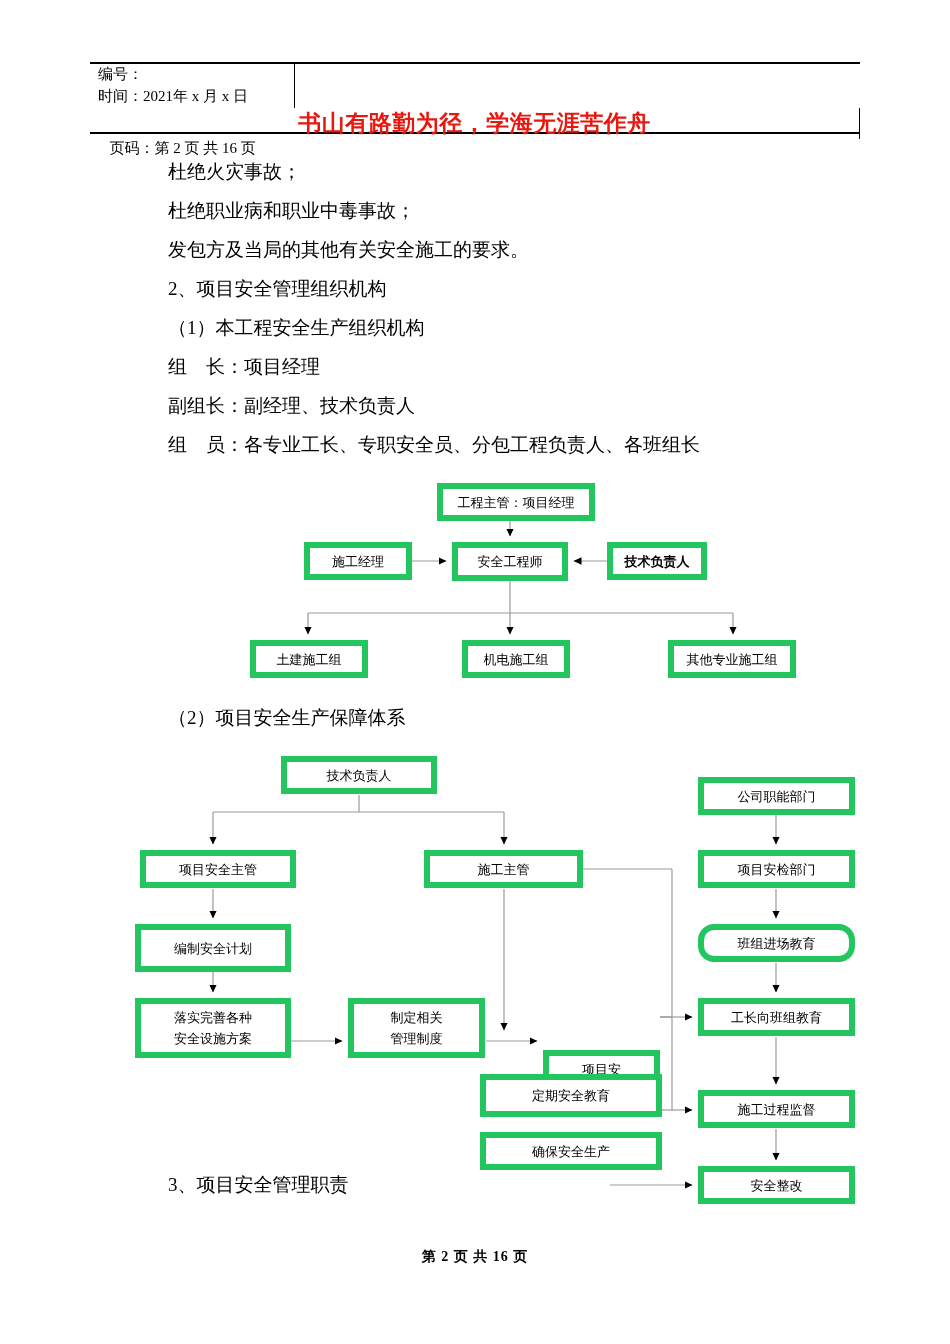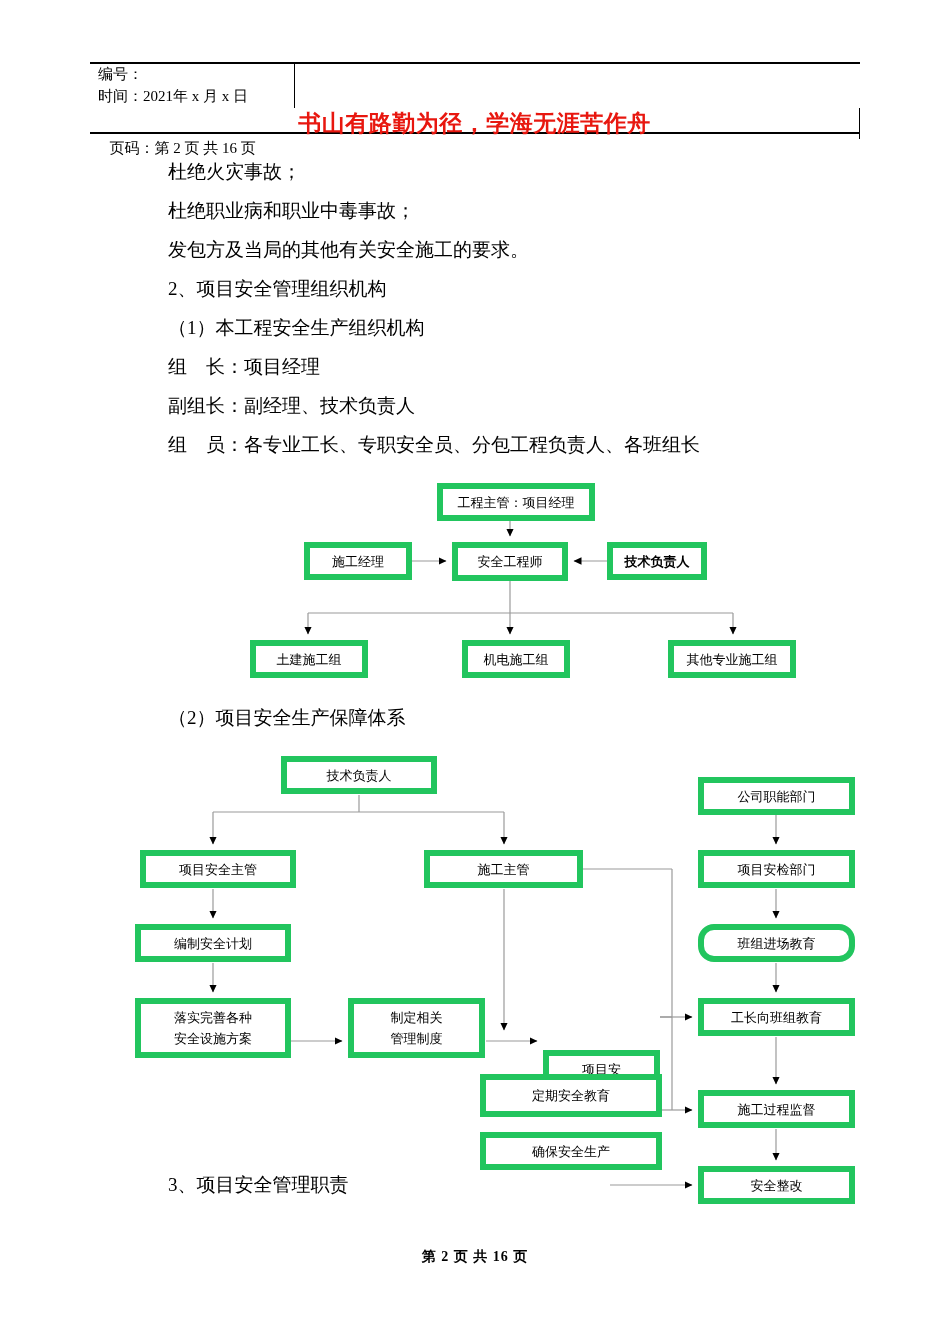--- a/index.html
+++ b/index.html
@@ -156,21 +156,21 @@
       <line x1="776" y1="1129" x2="776" y2="1160" marker-end="url(#ah)"></line>
     </g>
   </svg>
 
   <div class="fc">
     <div class="node" style="left:281px;top:756px;width:156px;height:38px;">技术负责人</div>
 
     <div class="node" style="left:140px;top:850px;width:156px;height:38px;">项目安全主管</div>
     <div class="node" style="left:424px;top:850px;width:159px;height:38px;">施工主管</div>
 
-    <div class="node" style="left:135px;top:924px;width:156px;height:38px;">编制安全计划</div>
+    <div class="node" style="left:135px;top:924px;width:156px;height:48px;">编制安全计划</div>
 
     <div class="node" style="left:135px;top:998px;width:156px;height:60px;white-space:pre-line;">落实完善各种
 安全设施方案</div>
     <div class="node" style="left:348px;top:998px;width:137px;height:60px;white-space:pre-line;">制定相关
 管理制度</div>
     <div class="node" style="left:543px;top:1050px;width:117px;height:60px;white-space:pre-line;">项目安
 全学习</div>
 
     <div class="node" style="left:480px;top:1074px;width:182px;height:43px;">定期安全教育</div>
     <div class="node" style="left:480px;top:1132px;width:182px;height:38px;">确保安全生产</div>

